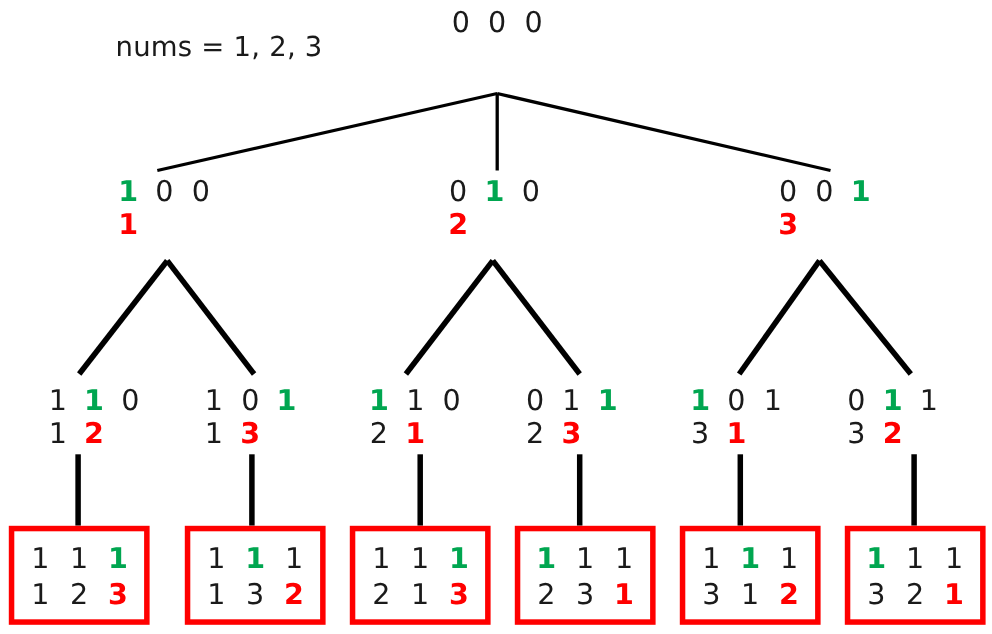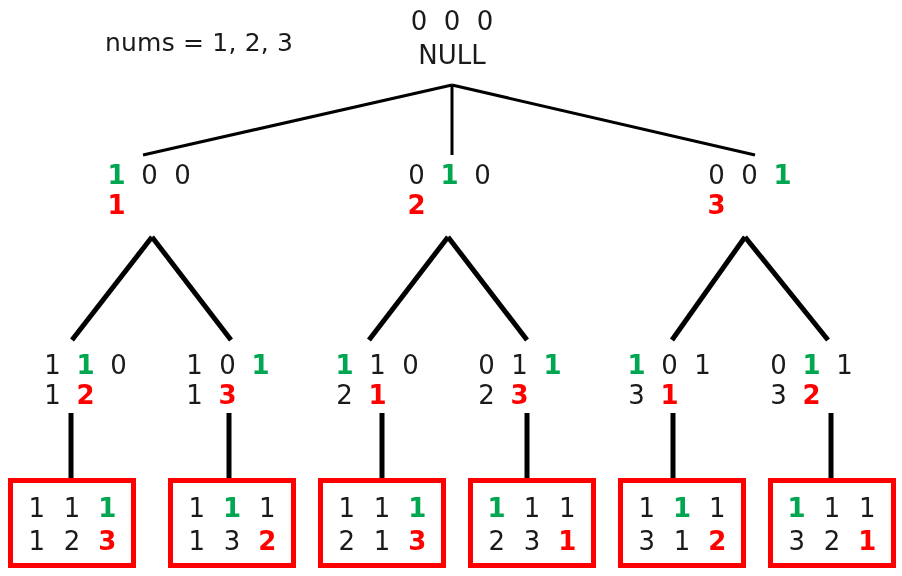--- a/index.html
+++ b/index.html
@@ -112,21 +112,20 @@
   <div class="caption" style="left:105px; top:28px;">
     <span>nums = 1, 2, 3</span>
   </div>
 
   <div class="root-node" style="left:386px; top:6px; width:132px;">
     <div class="root-bits" id="root-used">
         <div class="cell">0</div>
         <div class="cell">0</div>
         <div class="cell">0</div>
       </div>
-    <div class="root-label">NULL</div>
   </div>
 
   <div id="nodes-layer">
       <div class="node" style="left: 100px; top: 160px;">
         <div class="row">
           <div class="cell hl-green">1</div>
           <div class="cell">0</div>
           <div class="cell">0</div>
         </div>
         <div class="row">

